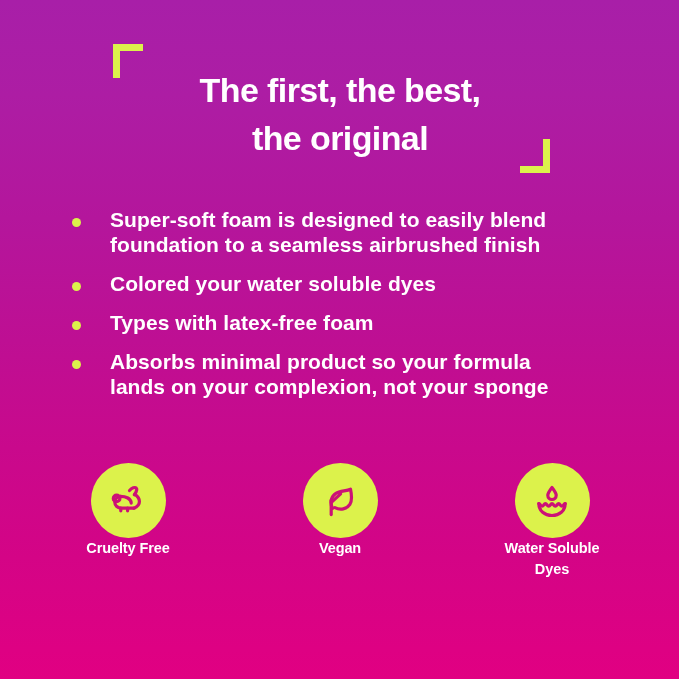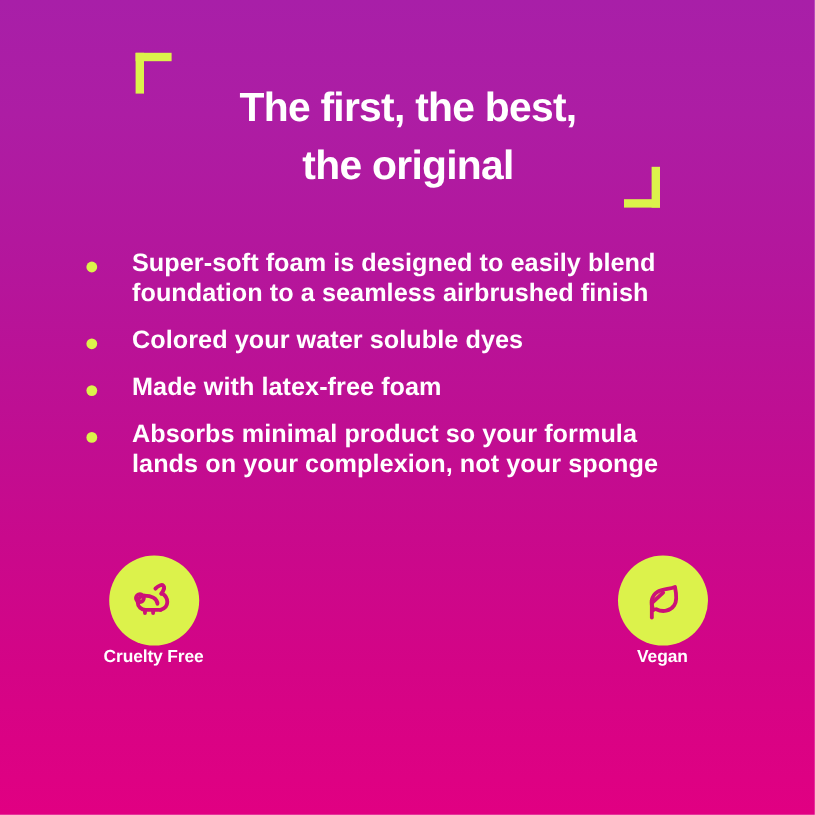--- a/index.html
+++ b/index.html
@@ -148,21 +148,21 @@
 foundation to a seamless airbrushed finish</span>
     </div>
 
     <div class="bullet-row">
       <span class="bullet-dot"></span>
       <span class="bullet-text">Colored your water soluble dyes</span>
     </div>
 
     <div class="bullet-row">
       <span class="bullet-dot"></span>
-      <span class="bullet-text">Made with latex-free foam</span>
+      <span class="bullet-text">Types with latex-free foam</span>
     </div>
 
     <div class="bullet-row">
       <span class="bullet-dot"></span>
       <span class="bullet-text">Absorbs minimal product so your formula
 lands on your complexion, not your sponge</span>
     </div>
 
 
   </div>
@@ -189,16 +189,26 @@
       <div class="badge-circle">
         <svg width="42" height="42" viewBox="0 0 42 42" fill="none" stroke="#cc1177" stroke-width="3.2" stroke-linecap="round" stroke-linejoin="round">
           <path d="M13.6 28.4c-3-5.6-1.6-12 3.3-15.1 4-2.6 10.3-2.2 14.6-4.1 1 4.8 2.1 11-.6 15.2-3.2 4.9-9.6 6.1-15 3.3"></path>
           <path d="M12.2 34.6V20.2"></path>
           <path d="M12.6 22.2l9-8.4"></path>
         </svg>
       </div>
       <div class="badge-label">Vegan</div>
     </div>
 
+    <div class="badge">
+      <div class="badge-circle">
+        <svg width="46" height="46" viewBox="0 0 46 46" fill="none" stroke="#cc1177" stroke-width="3.2" stroke-linecap="round" stroke-linejoin="round">
+          <path d="M23 9.5c2.6 3.4 4.2 5.8 4.2 7.8 0 2.4-1.9 4.2-4.2 4.2s-4.2-1.8-4.2-4.2c0-2 1.6-4.4 4.2-7.8z"></path>
+          <path d="M9.8 25.6c0 7.3 5.9 11.9 13.2 11.9s13.2-4.6 13.2-11.9"></path>
+          <path d="M9.8 25.6c1.6 0 1.6 2.6 3.3 2.6s1.7-2.6 3.3-2.6 1.6 2.6 3.3 2.6 1.7-2.6 3.3-2.6 1.6 2.6 3.3 2.6 1.7-2.6 3.3-2.6 1.6 2.6 3.3 2.6 1.7-2.6 3.3-2.6"></path>
+        </svg>
+      </div>
+      <div class="badge-label">Water Soluble Dyes</div>
+    </div>
 
   </div>
 
 </div>
 
 </body></html>

